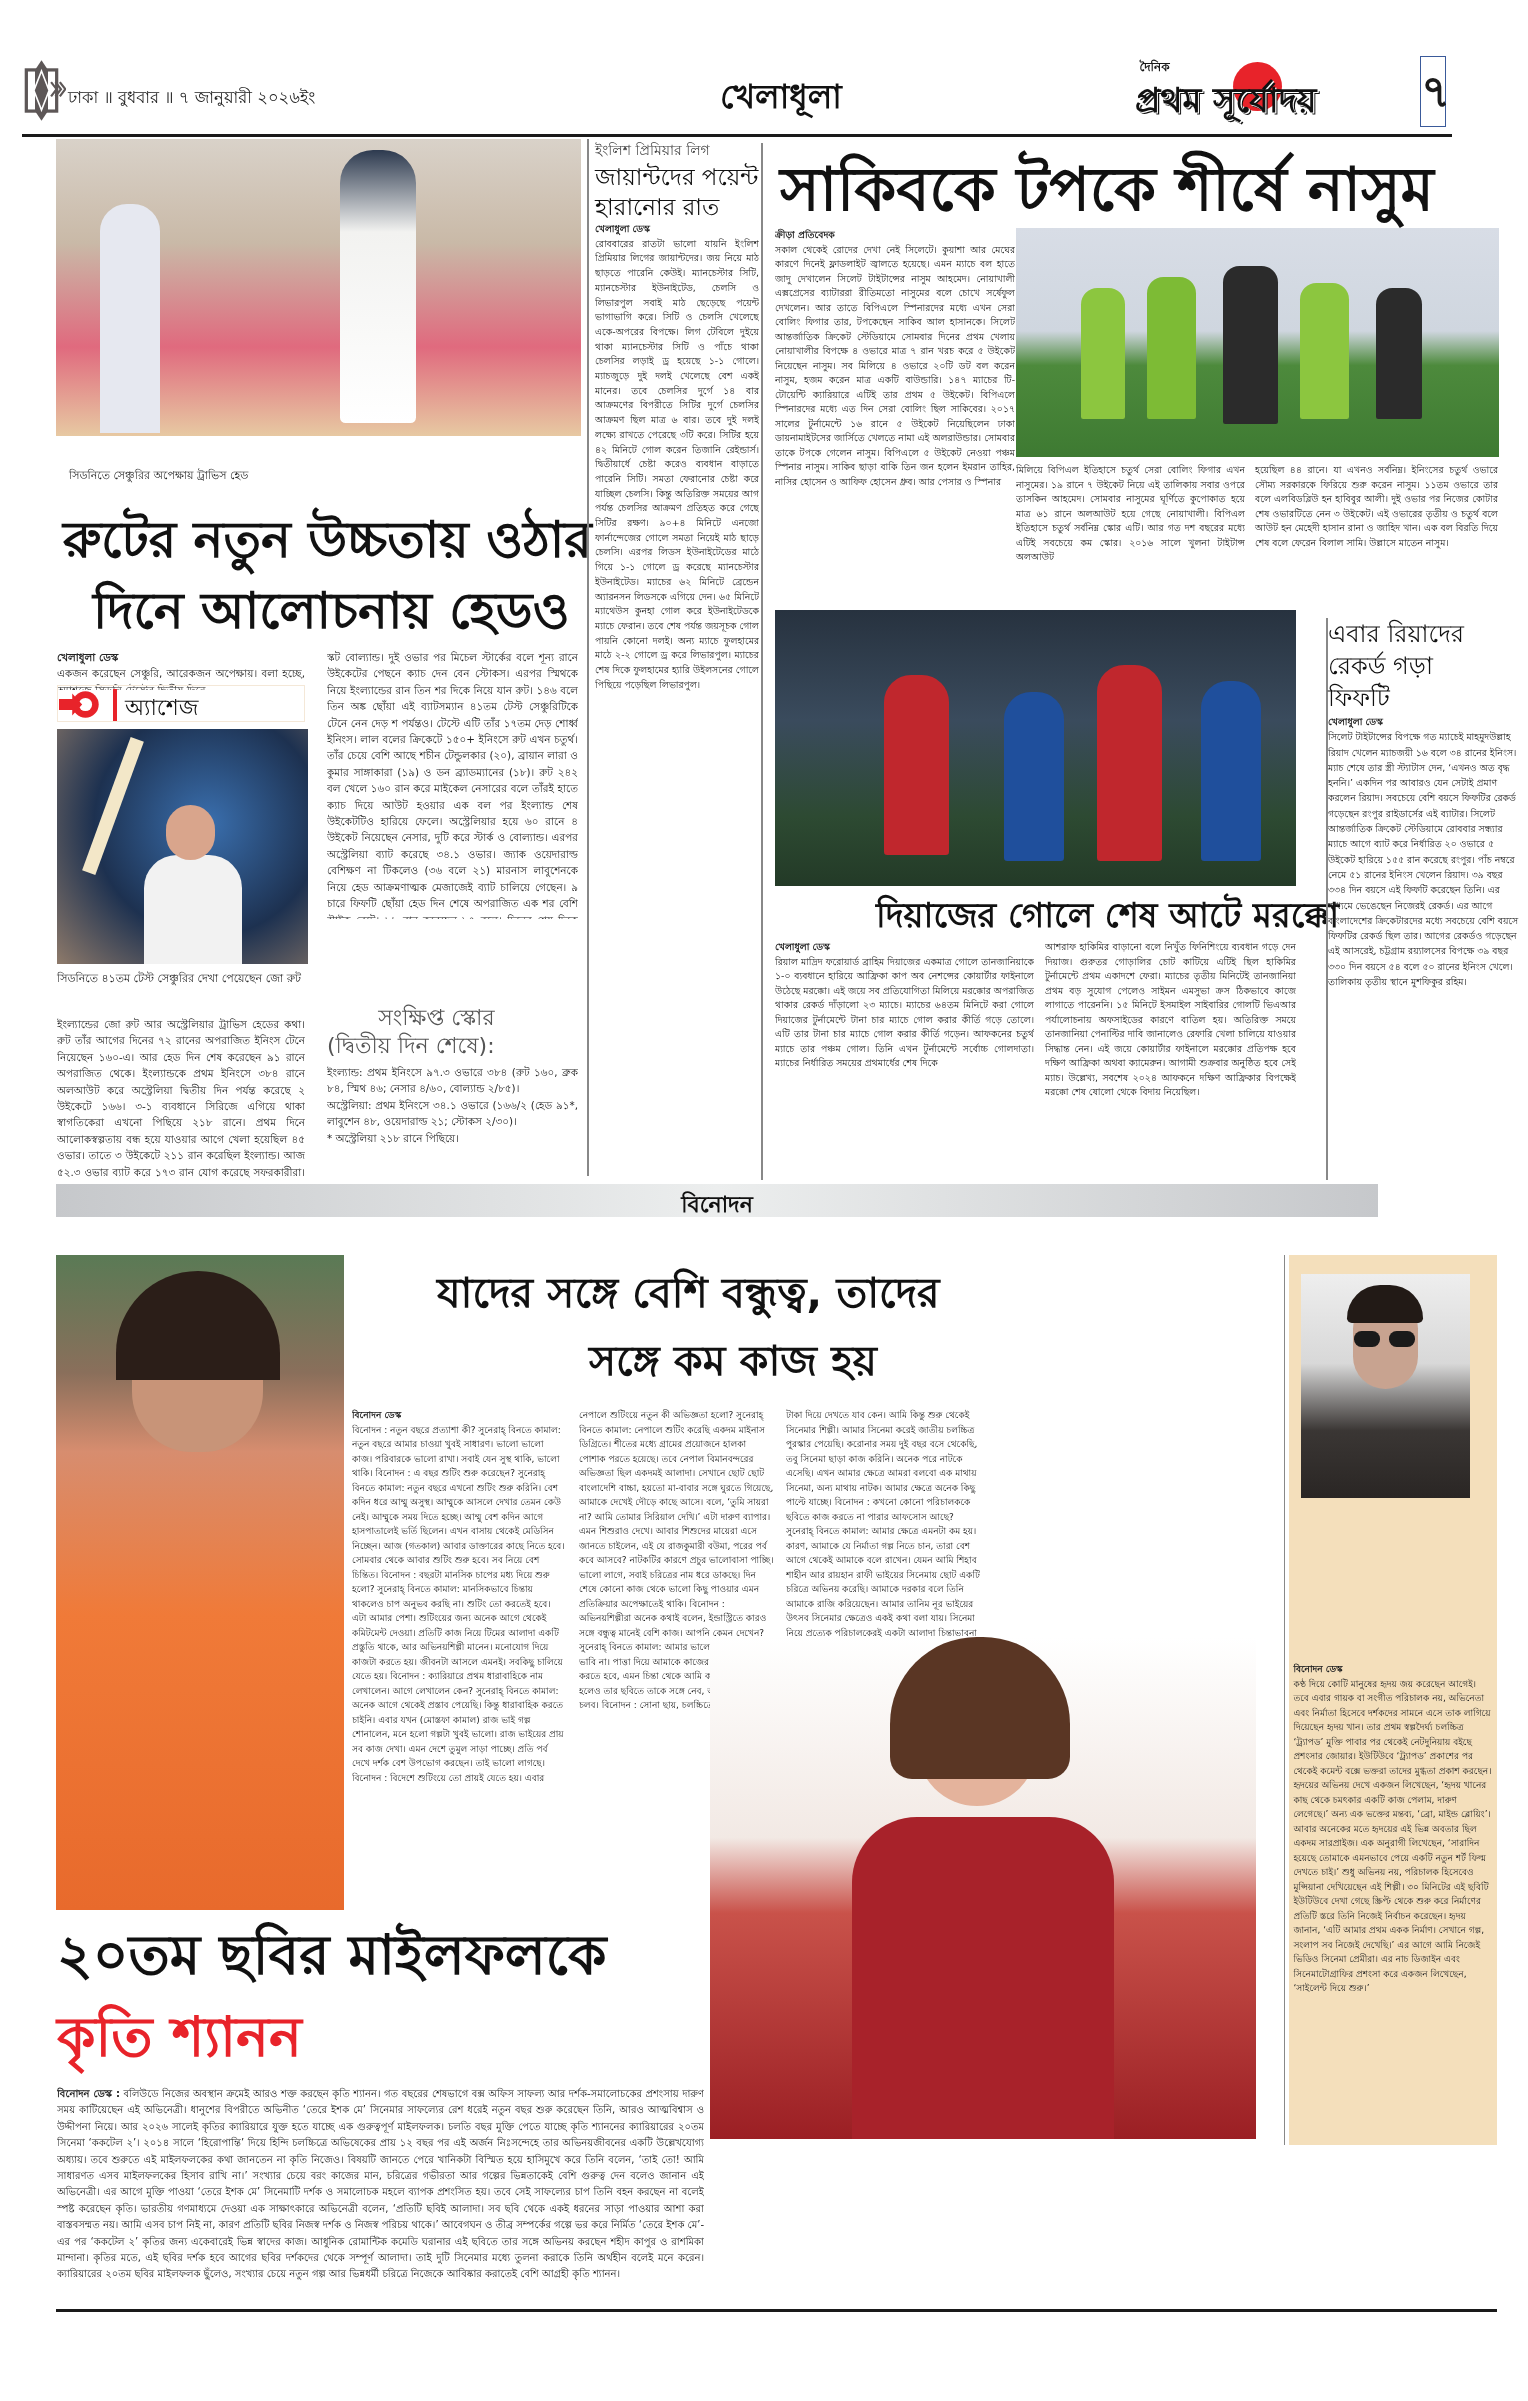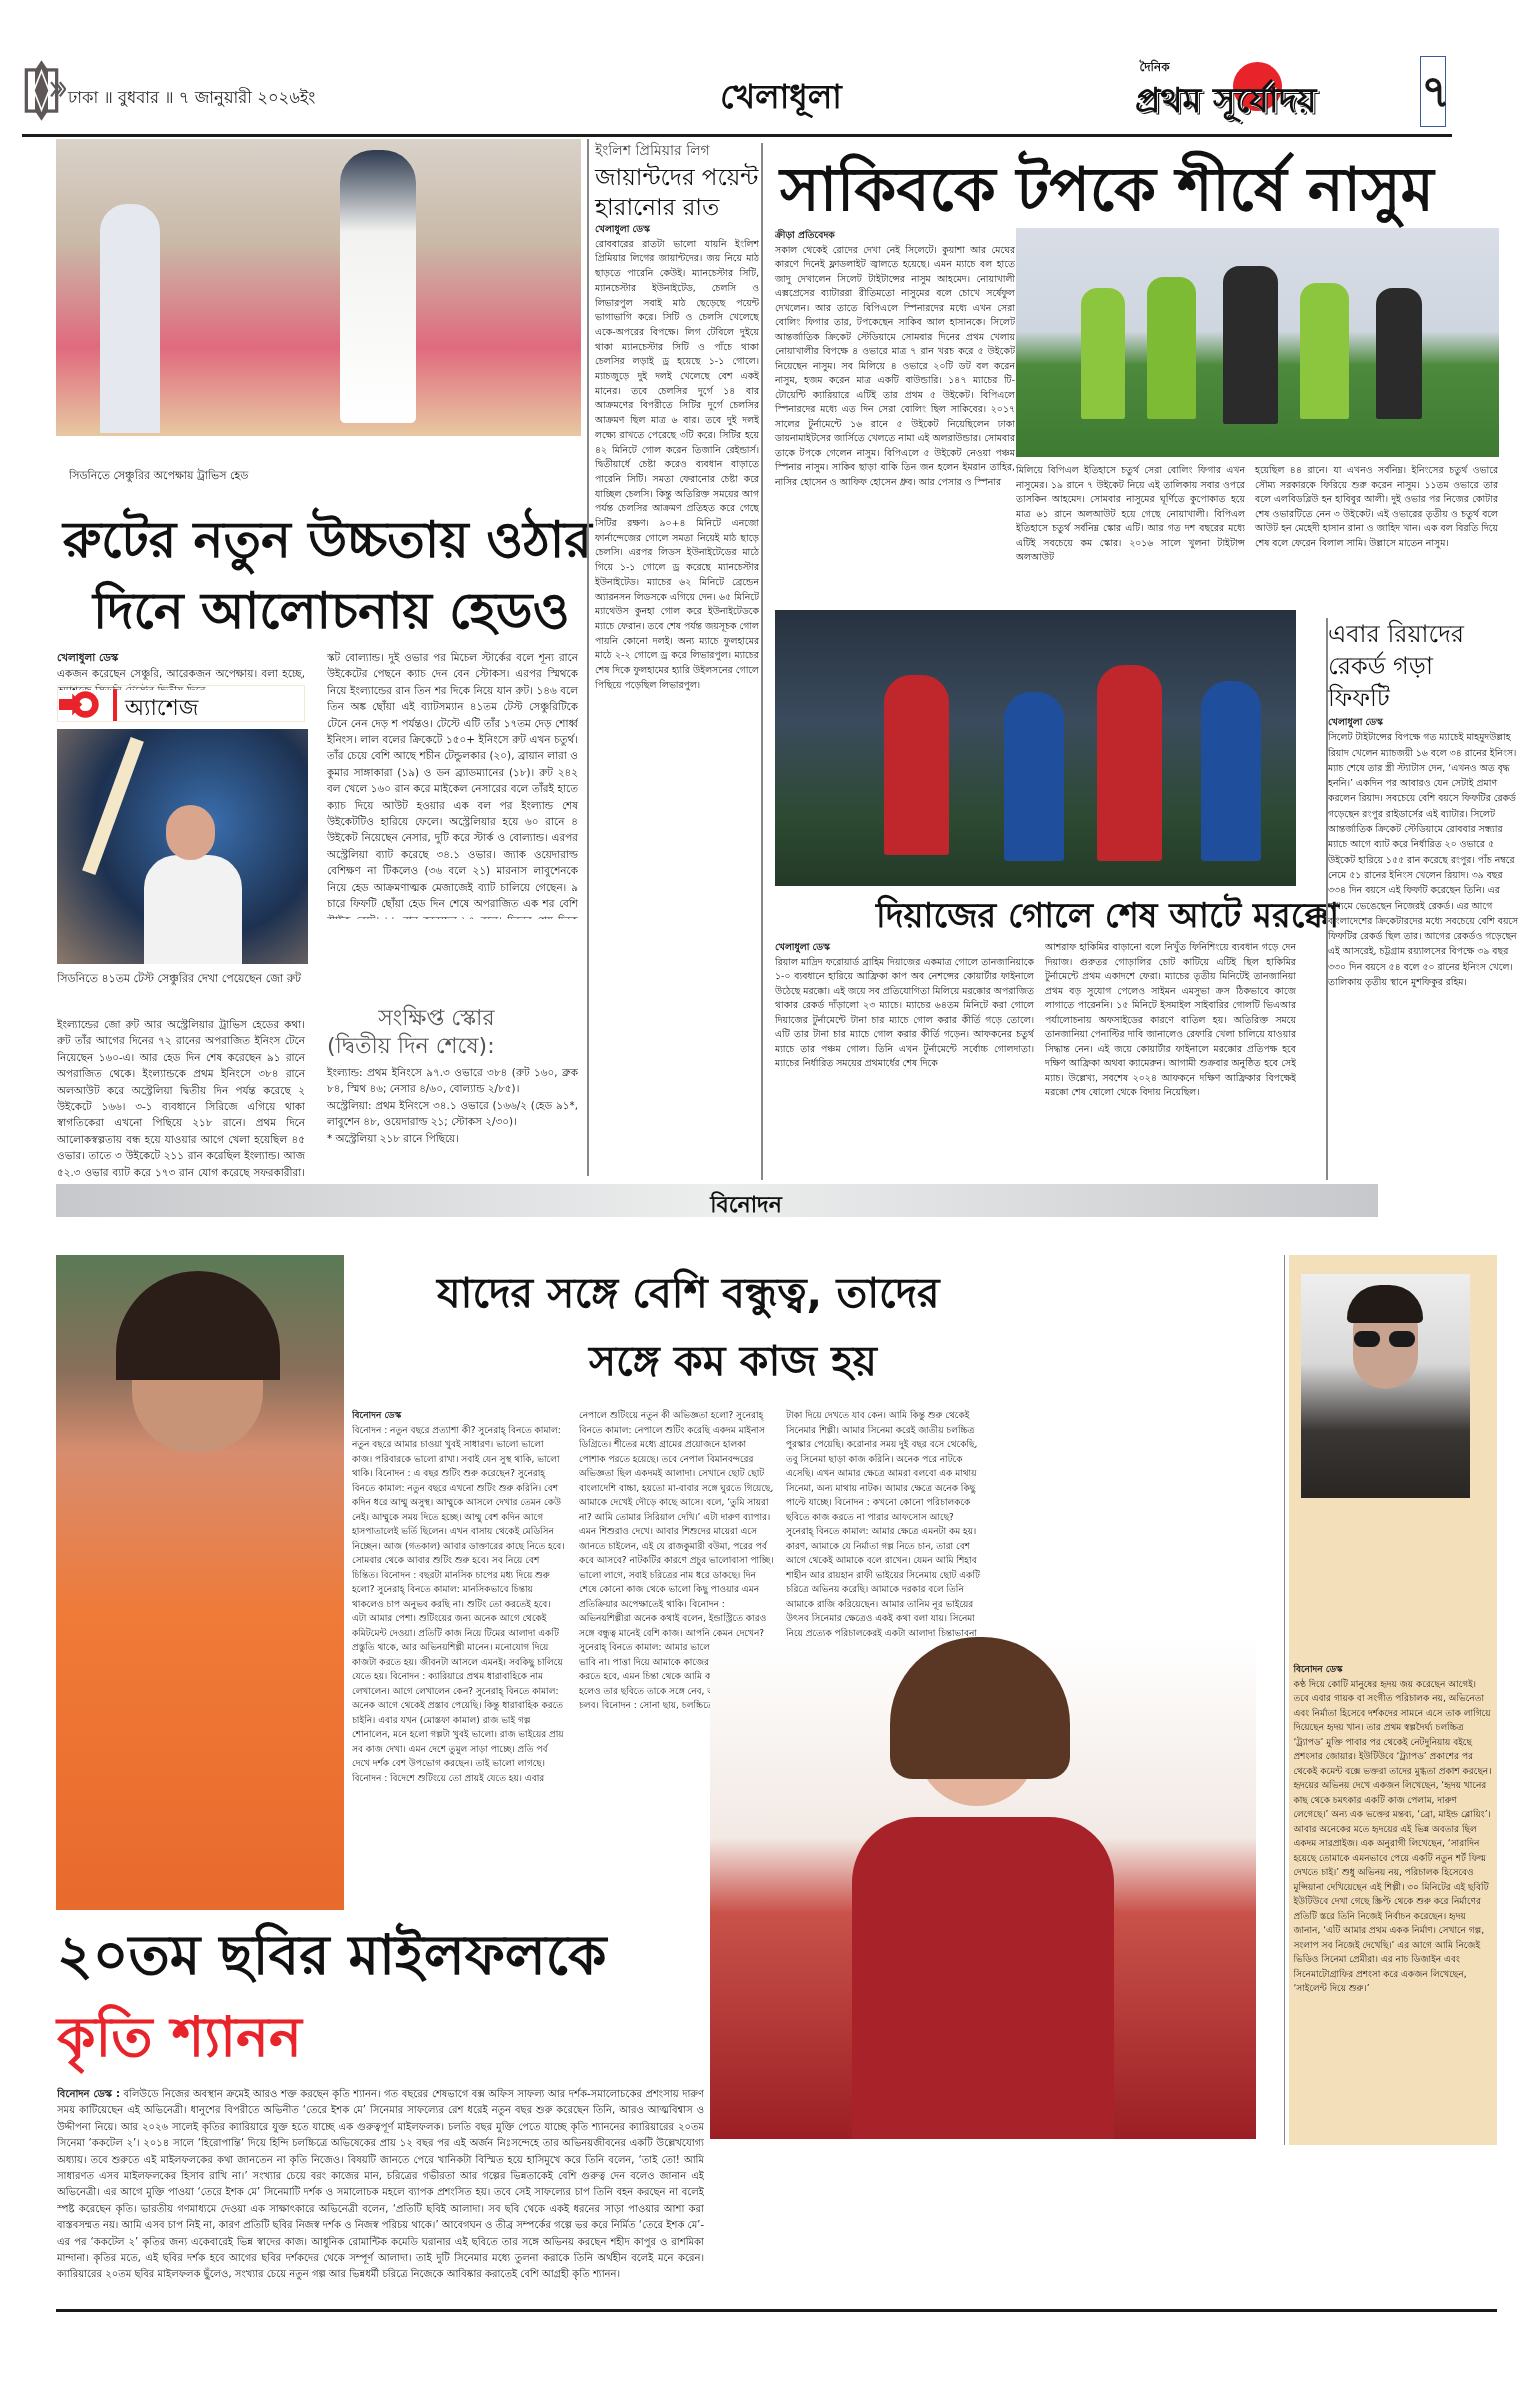--- a/index.html
+++ b/index.html
@@ -26,21 +26,21 @@
 
   
   .h-xl { font-weight: bold; color: #111; white-space: nowrap; }
   .ruled { border-left: 2.2px solid #888; }
 
   .ashes-tag { left: 57px; top: 685px; width: 248px; height: 37px; border: 0.5px solid #f4e8d8; }
   .ashes-icon { position: absolute; left: 1.1px; top: 3.3px; width: 43px; height: 31px; }
   .ashes-bar { position: absolute; left: 55px; top: 3.3px; width: 4.4px; height: 32px; background: #e8232a; }
   .ashes-label { position: absolute; left: 67px; top: 4.4px; font-size: 22px; color: #111; }
 
-  .binodon-band { left: 56px; top: 1184px; width: 1322px; height: 33px; background: linear-gradient(to right, #c6c8cb, #eceeee 50%, #c6c8cb); padding-left: 29px; }
+  .binodon-band { left: 56px; top: 1184px; width: 1322px; height: 33px; background: linear-gradient(to right, #c6c8cb, #eceeee 50%, #c6c8cb); }
   .binodon-label { position: absolute; width: 100%; text-align: center; top: 3.3px; font-size: 22px; font-weight: bold; color: #111; }
 
   .hriday-box { left: 1289px; top: 1255px; width: 208px; height: 890px; background: #f4dfbb; }
 </style>
 </head>
 <body>
 
 <div class="abs logo-emblem">
   <svg width="39" height="61" viewBox="0 0 72 112">
     <polygon points="36,0 48,18 48,94 36,112 24,94 24,18" fill="#5d5757"></polygon>

